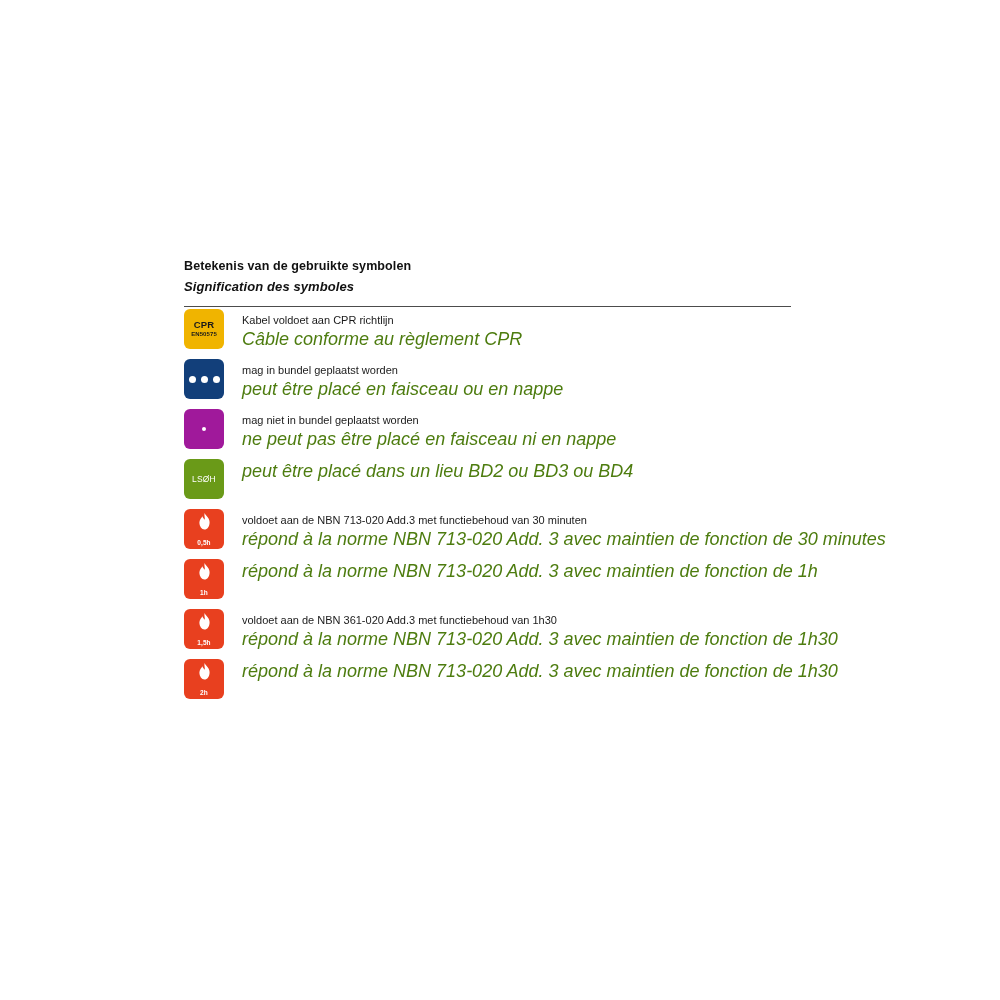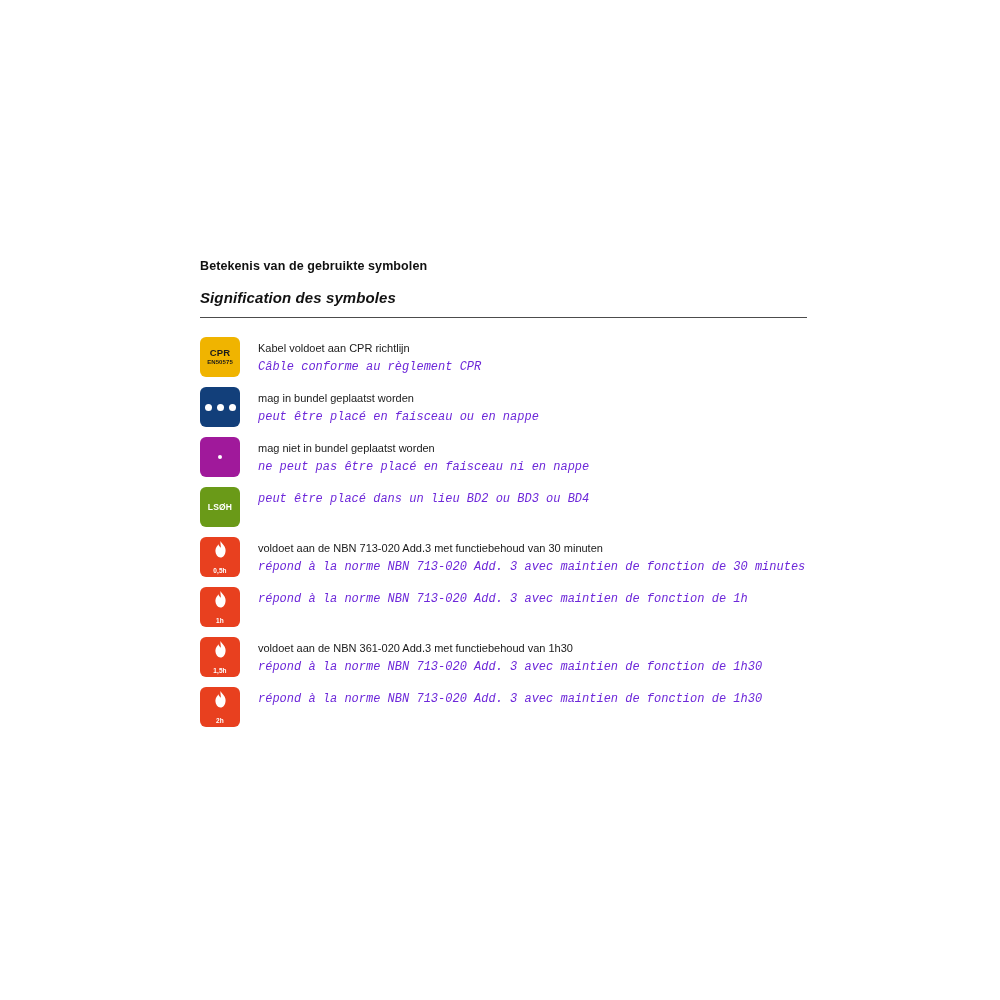--- a/index.html
+++ b/index.html
@@ -10,48 +10,48 @@
   body {
     width: 1000px;
     height: 1000px;
     font-family: "Liberation Sans", sans-serif;
     color: #1a1a1a;
     position: relative;
     overflow: hidden;
   }
   .legend {
     position: absolute;
-    left: 200px;
+    left: 184px;
     top: 258px;
     width: 640px;
   }
   .legend-title {
     font-size: 12.5px;
     font-weight: bold;
     color: #111111;
     letter-spacing: 0.1px;
     line-height: 17px;
   }
   .legend-subtitle {
-    font-size: 15px;
+    font-size: 13px;
     font-weight: bold;
     font-style: italic;
     color: #111111;
     letter-spacing: 0.1px;
     line-height: 17px;
-    margin-top: 14px;
+    margin-top: 3px;
   }
   .rule {
     margin-top: 11px;
     width: 607px;
     height: 1px;
     background: #4c4c4c;
   }
   .rows {
-    margin-top: 18px;
+    margin-top: 1px;
   }
   .row {
     display: flex;
     align-items: flex-start;
     height: 50px;
   }
   .sym-wrap {
     width: 58px;
     flex: 0 0 58px;
     display: flex;
@@ -115,21 +115,21 @@
   }
   .sym-blue {
     background: #123f7a;
   }
   
   .sym-green {
     background: #6a9a18;
   }
   .sym-green .lsoh {
     font-size: 8.5px;
-    font-weight: bold;
+    font-weight: normal;
     color: #ffffff;
     letter-spacing: 0.2px;
   }
   
   .sym-red {
     background: #e8401f;
     justify-content: flex-start;
     padding-top: 4px;
   }
   .flame {
@@ -154,27 +154,26 @@
   .texts {
     padding-top: 3px;
   }
   .t-nl {
     font-size: 11px;
     color: #1a1a1a;
     line-height: 18px;
     white-space: nowrap;
   }
   .t-fr {
-    font-size: 12px;
+    font-size: 18px;
     font-style: italic;
-    color: #6d28d9;
+    color: #4d7c0f;
     line-height: 18px;
     white-space: nowrap;
     margin-top: 1px;
-    font-family: Liberation Mono, monospace;
   }
 </style>
 </head>
 <body>
 
 <div class="legend">
 
   <div class="legend-title">Betekenis van de gebruikte symbolen</div>
   <div class="legend-subtitle">Signification des symboles</div>
   <div class="rule"></div>

